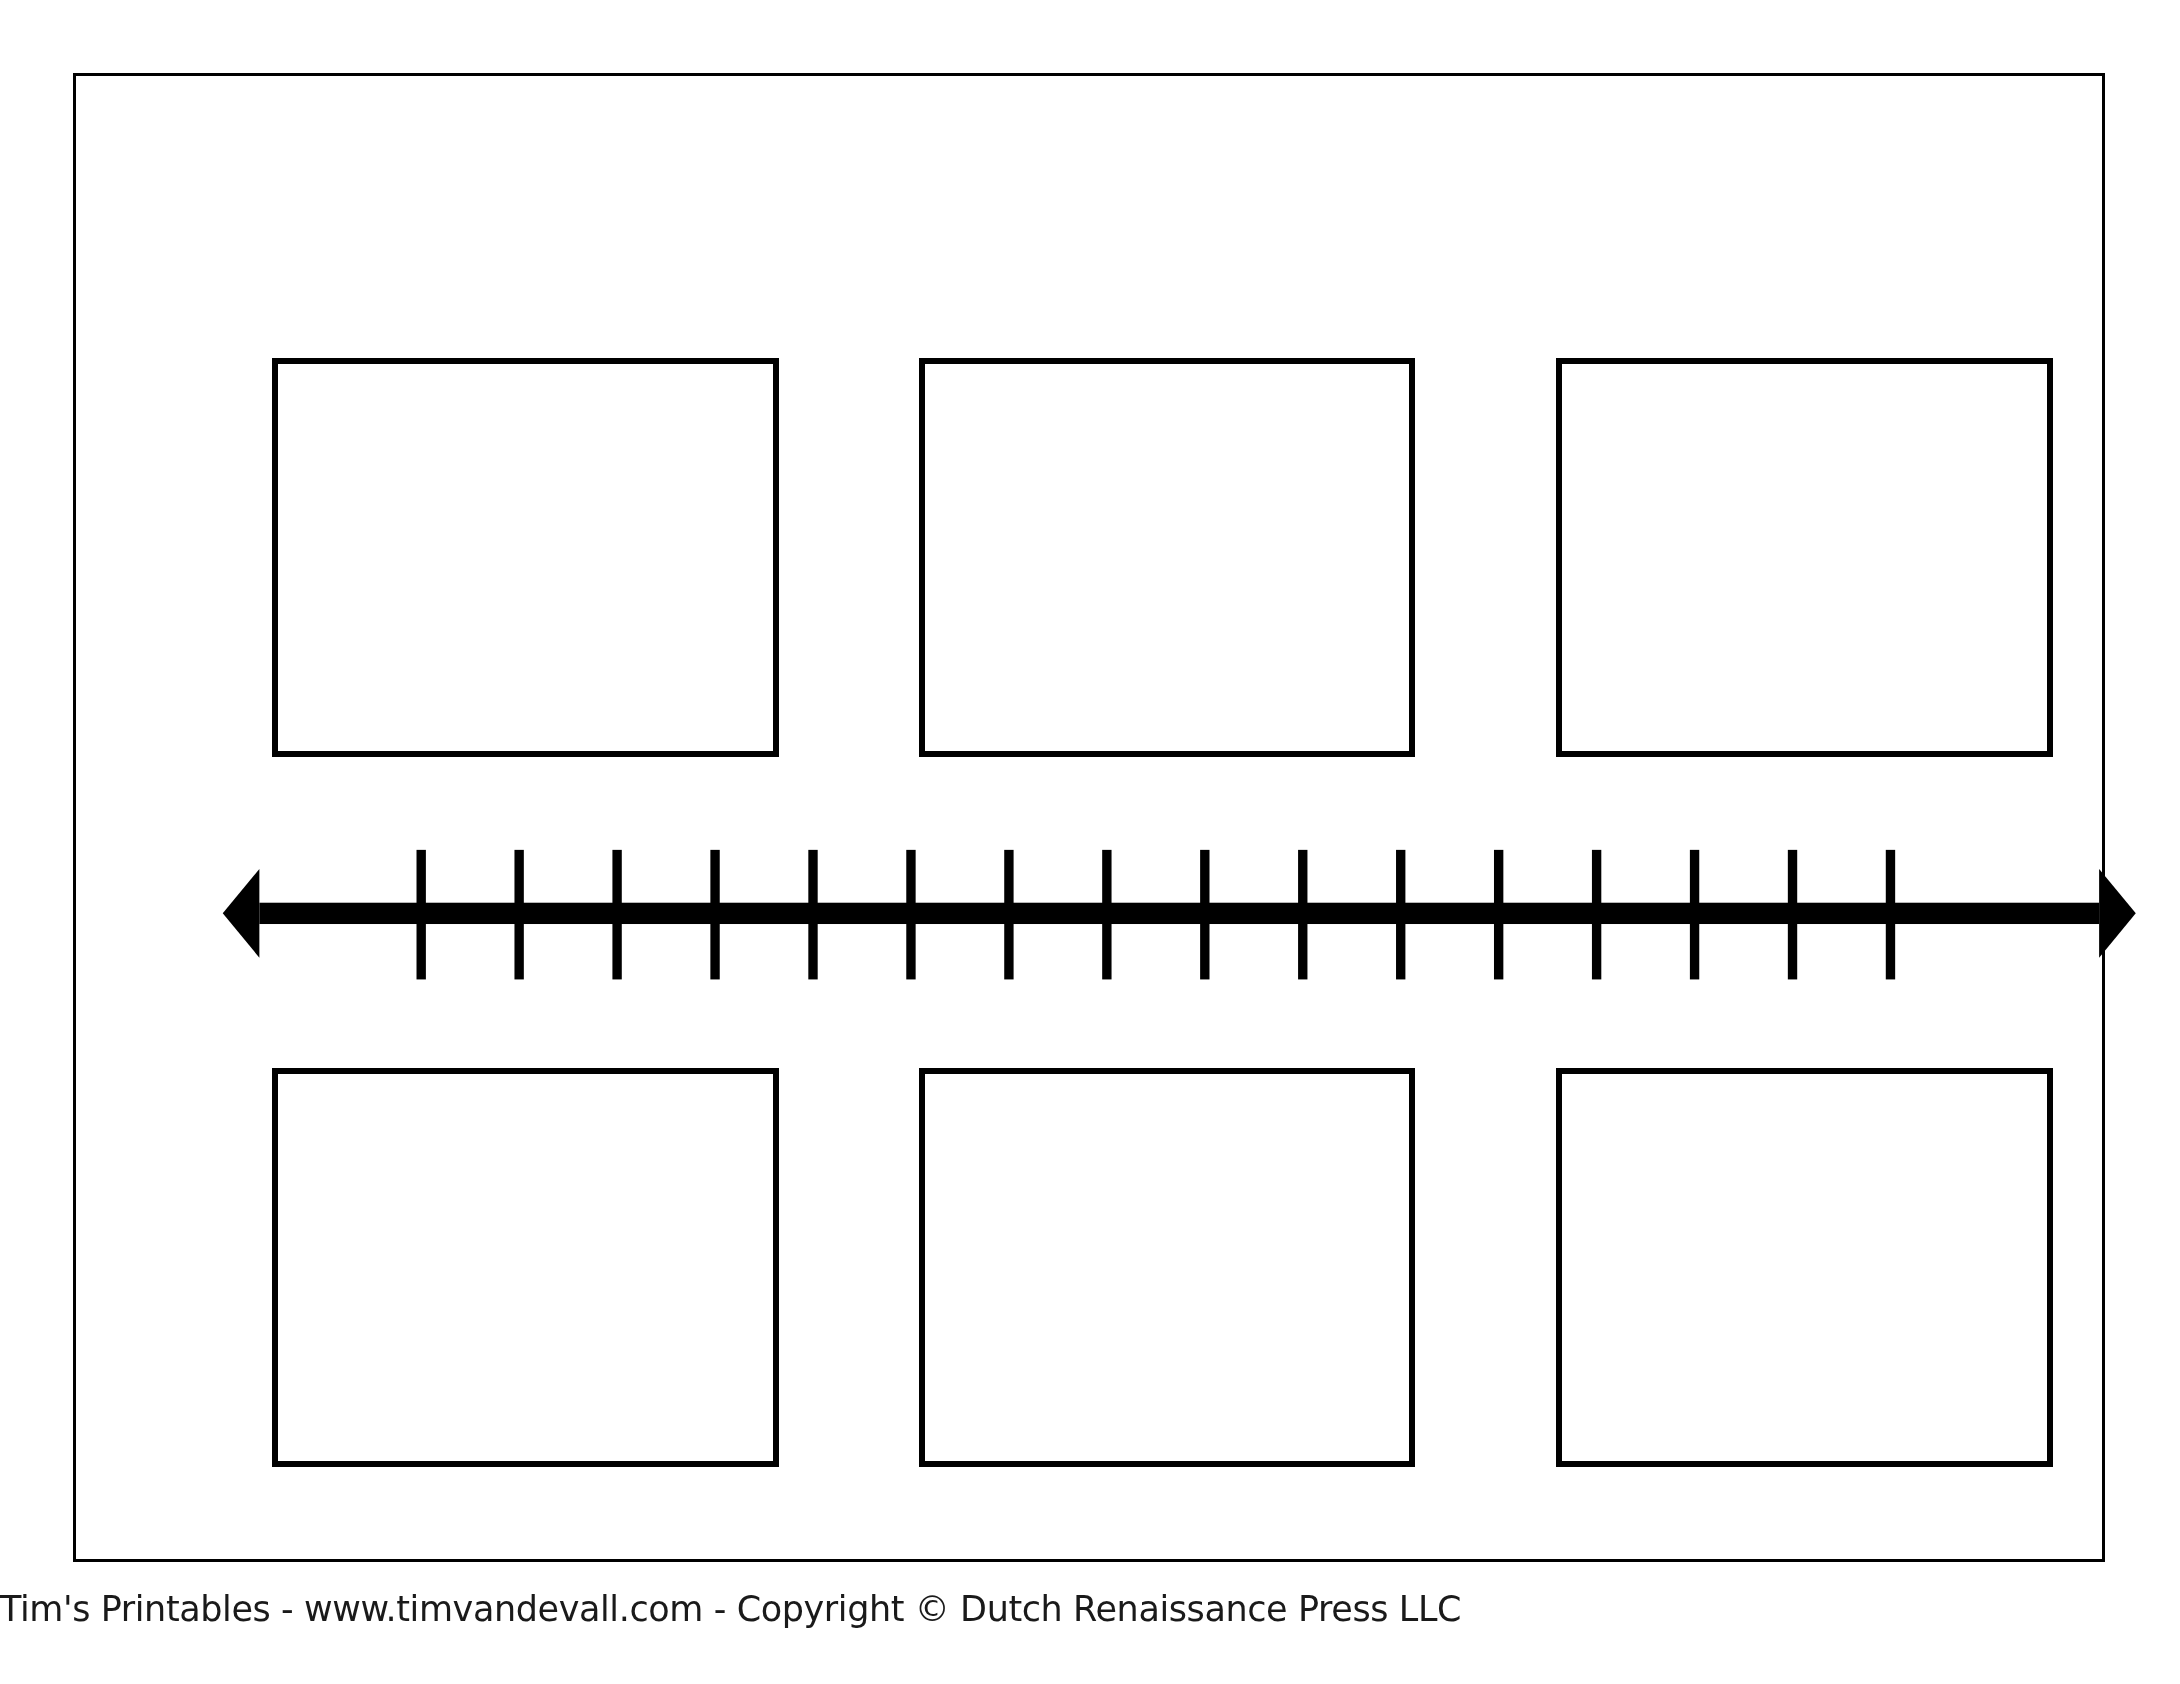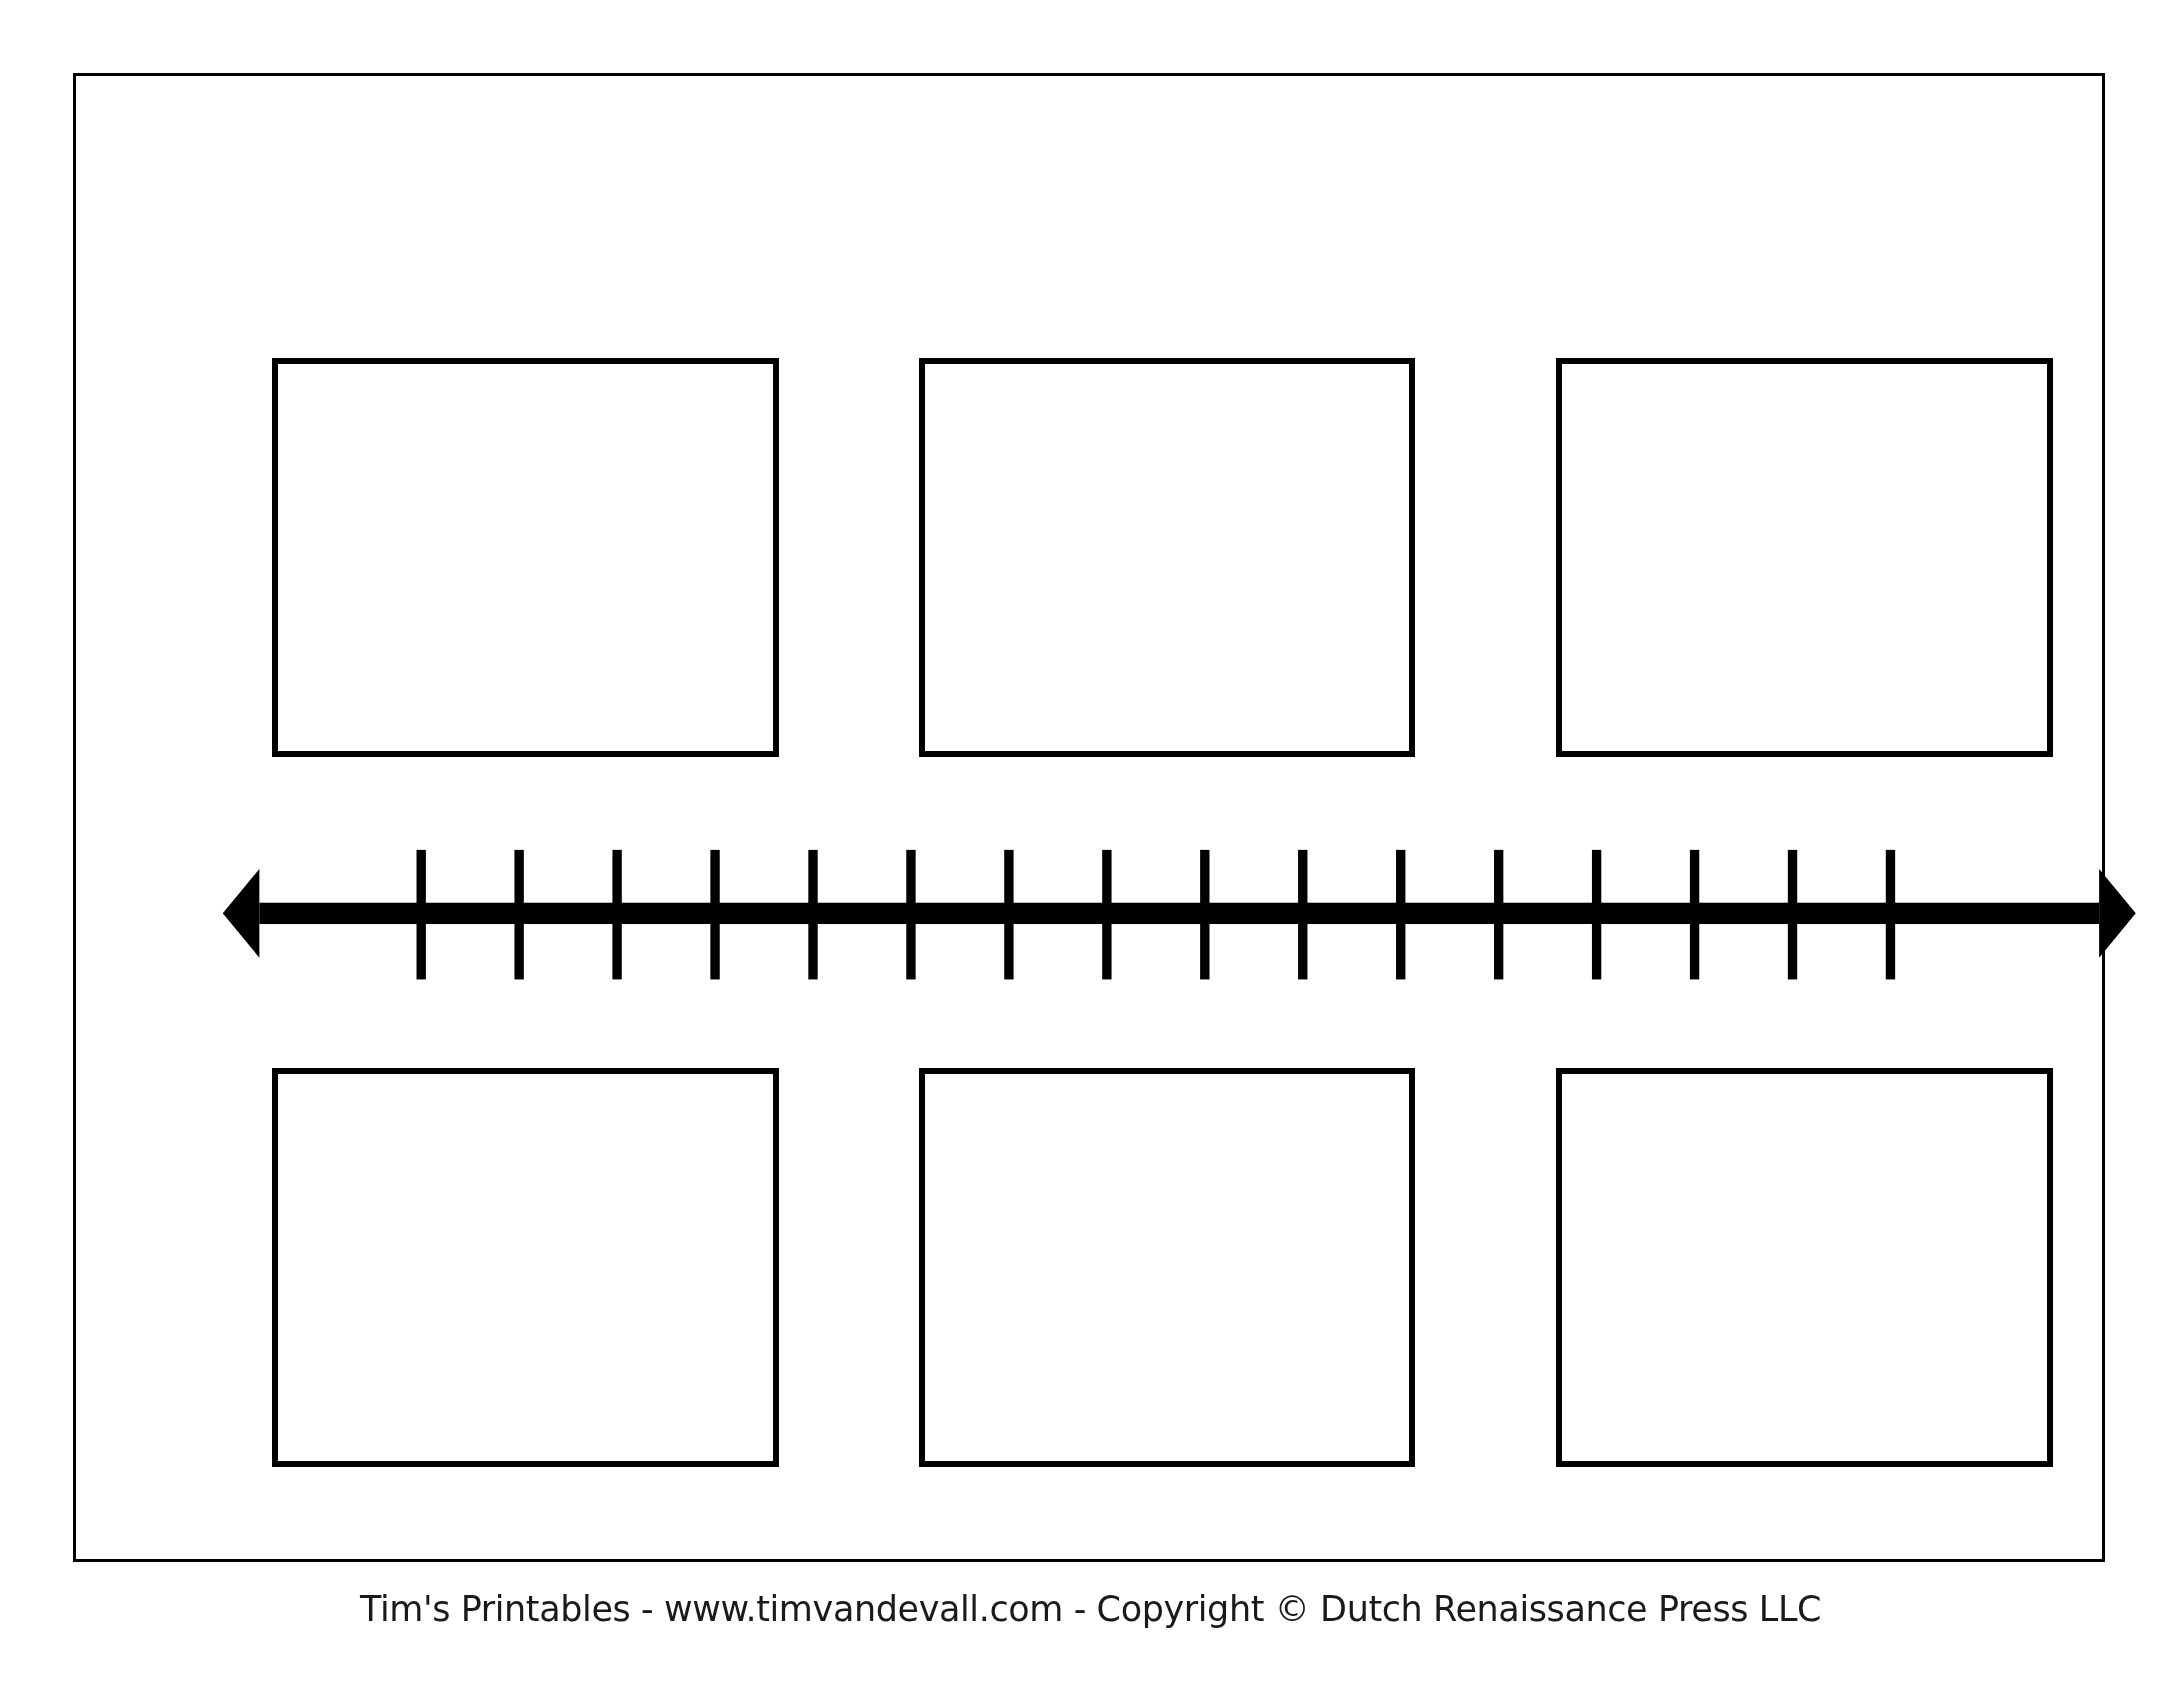--- a/index.html
+++ b/index.html
@@ -66,21 +66,21 @@
     width: 100%;
     height: 100%;
   }
 
   
   #footer-credit {
     position: absolute;
     left: 0;
     top: 1589px;
     width: 2181px;
-    text-align: center;
+    text-align: left;
     font-family: "DejaVu Sans", sans-serif;
     font-size: 35px;
     font-weight: 400;
     letter-spacing: -0.4px;
     color: #1a1a1a;
     white-space: nowrap;
   }
 </style>
 </head>
 <body>

